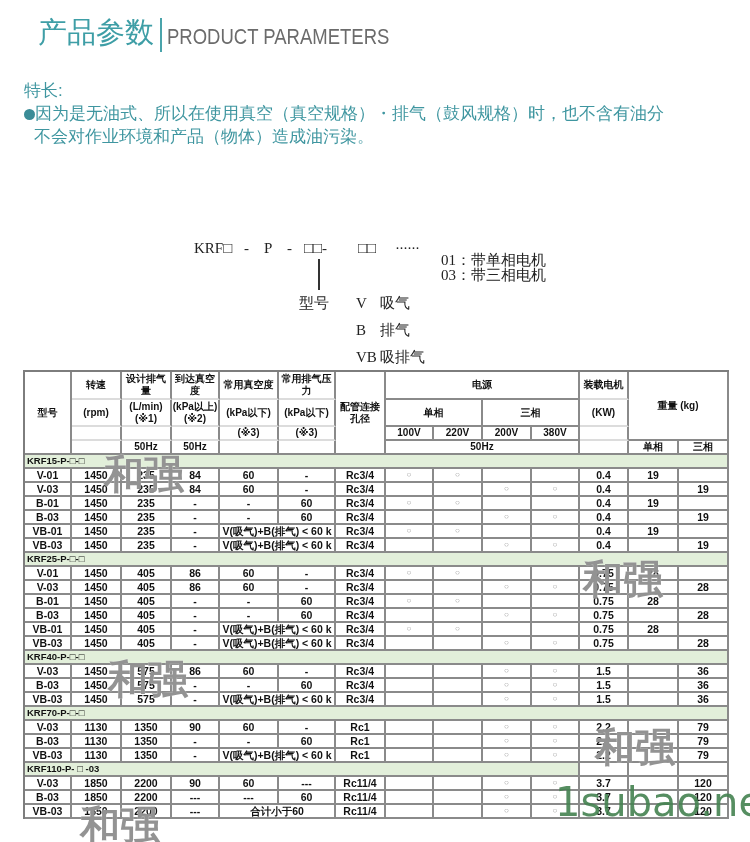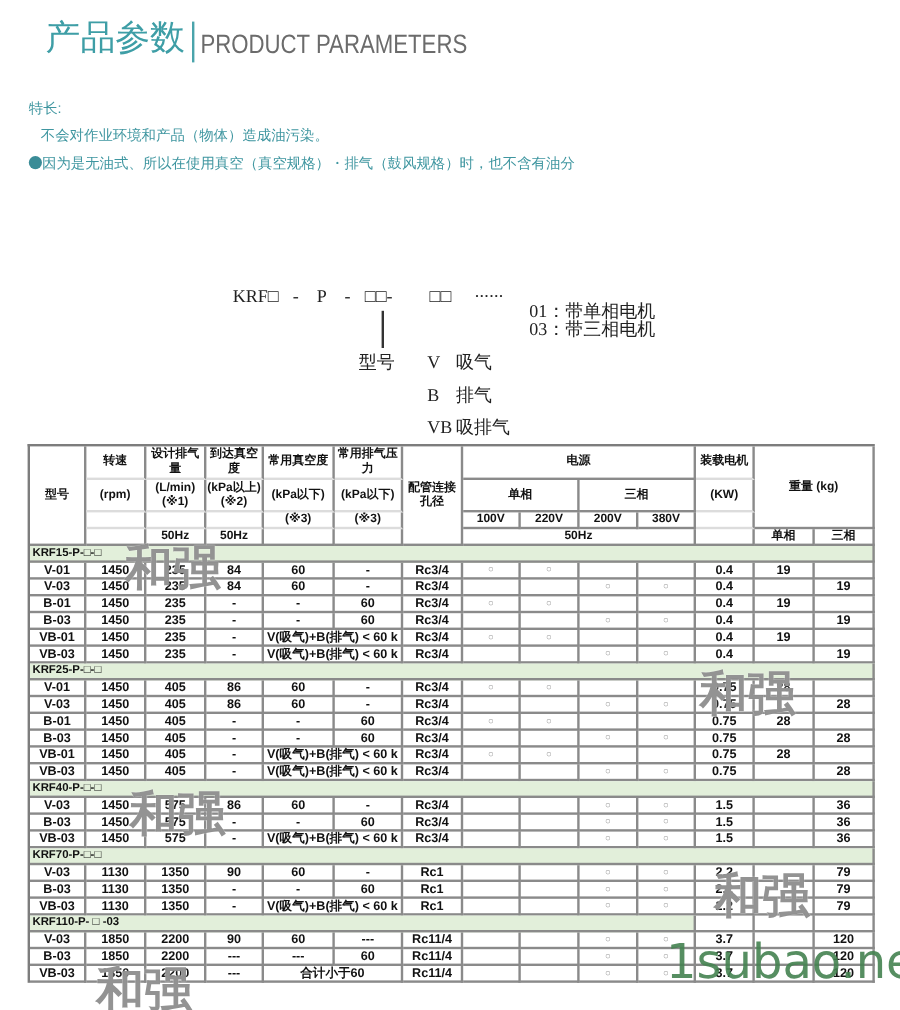--- a/index.html
+++ b/index.html
@@ -4,21 +4,21 @@
 <style>
   html, body { margin: 0; padding: 0; background: #ffffff; }
   body { width: 750px; height: 842px; position: relative; overflow: hidden; font-family: "Liberation Sans", "DejaVu Sans", sans-serif; }
 
   
   .title-cn { position: absolute; left: 38px; top: 16px; font-size: 29px; line-height: 32px; color: #3e9ea6; white-space: nowrap; }
   .title-bar { position: absolute; left: 160px; top: 18px; width: 2px; height: 34px; background: #4aa4ab; }
   .title-en { position: absolute; left: 167px; top: 28px; font-size: 18.5px; line-height: 20px; color: #6b6b6b; white-space: nowrap; transform: scaleY(1.2); transform-origin: 0 80%; }
 
   
-  .features { position: absolute; left: 24px; top: 79px; font-size: 12px; line-height: 23px; color: #3f96a0; white-space: nowrap; }
+  .features { position: absolute; left: 24px; top: 79px; font-size: 17px; line-height: 23px; color: #3f96a0; white-space: nowrap; }
   .feat-line { height: 23px; }
   .feat-line.indent { padding-left: 10px; }
   .feat-blank { height: 23px; }
   .bullet { display: inline-block; width: 11px; height: 11px; border-radius: 50%; background: #3a8c97; vertical-align: -1px; }
 
   
   .mc { position: absolute; font-family: "Liberation Serif", "DejaVu Serif", serif; font-size: 15px; line-height: 18px; color: #222; white-space: pre; }
   .mc-t1 { left: 194px; top: 239px; }
   .mc-t2 { left: 244px; top: 239px; }
   .mc-t3 { left: 264px; top: 239px; }
@@ -62,24 +62,24 @@
 </style>
 </head>
 <body>
 
 <div class="title-cn">产品参数</div>
 <div class="title-bar"></div>
 <div class="title-en">PRODUCT PARAMETERS</div>
 
 <div class="features">
   <div class="feat-line">特长:</div>
-  <div class="feat-line indent">不会对作业环境和产品（物体）造成油污染。</div>
   <div class="feat-line">
     <span class="bullet"></span><span>因为是无油式、所以在使用真空（真空规格）・排气（鼓风规格）时，也不含有油分</span>
   </div>
+  <div class="feat-line indent">不会对作业环境和产品（物体）造成油污染。</div>
   <div class="feat-blank"></div>
 </div>
 
 <div>
   <span class="mc mc-t1">KRF□</span>
   <span class="mc mc-t2">-</span>
   <span class="mc mc-t3">P</span>
   <span class="mc mc-t4">-</span>
   <span class="mc mc-t5">□□-</span>
   <span class="mc mc-t6">□□</span>

